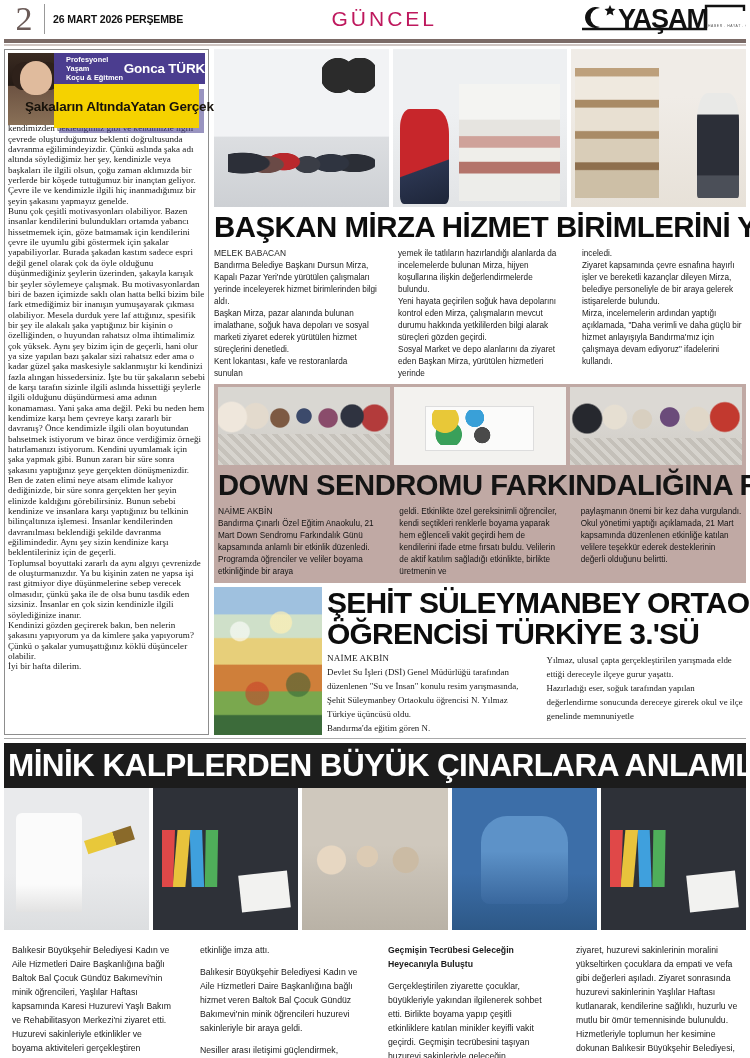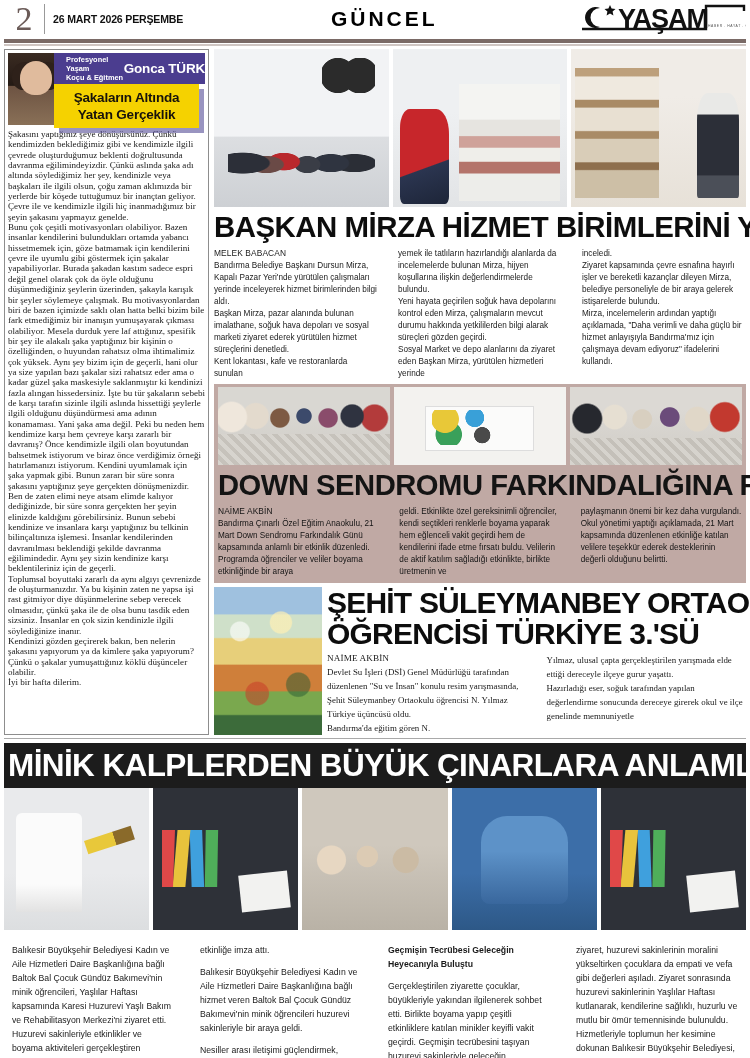--- a/index.html
+++ b/index.html
@@ -46,24 +46,24 @@
     letter-spacing: -0.2px;
     transform: scaleX(0.92);
     transform-origin: left center;
     color: #111;
     white-space: nowrap;
   }
   .mh-section {
     flex: 1;
     text-align: center;
     font-family: "Liberation Sans", sans-serif;
-    font-weight: bold;
+    font-weight: normal;
     font-size: 21px;
     letter-spacing: 3px;
-    color: #000000;
+    color: #be185d;
   }
   .mh-logo {
     width: 172px;
     height: 34px;
     position: relative;
     display: flex;
     align-items: flex-end;
     justify-content: flex-end;
   }
   .mh-logo svg { display:block; }
@@ -95,21 +95,21 @@
   }
   .col-right {
     flex: 1;
     min-width: 0;
   }
 
   
   .colm-head {
     position: relative;
     height: 56px;
-    margin-bottom: 20px;
+    margin-bottom: 4px;
   }
   .colm-photo {
     position: absolute;
     left: 0; top: 0;
     width: 56px; height: 72px;
     background:
       radial-gradient(circle at 50% 30%, #d7b49a 0 16%, rgba(215,180,154,0) 17%),
       linear-gradient(#3a2b22, #241a14 45%, #6d5342 46%, #897057);
     overflow: hidden;
   }
@@ -147,21 +147,21 @@
     white-space: nowrap;
   }
   .colm-yellow {
     position: absolute;
     left: 46px;
     top: 31px;
     right: 6px;
     height: 44px;
     background: #f5d200;
     display: flex;
-    flex-direction: column;
+    flex-direction: row;
     align-items: center;
     justify-content: center;
     box-shadow: 5px 5px 0 0 rgba(70,60,140,0.55);
   }
   .colm-title-l {
     font-size: 13.5px;
     font-weight: bold;
     line-height: 17px;
     color: #17120b;
     letter-spacing: -0.2px;

